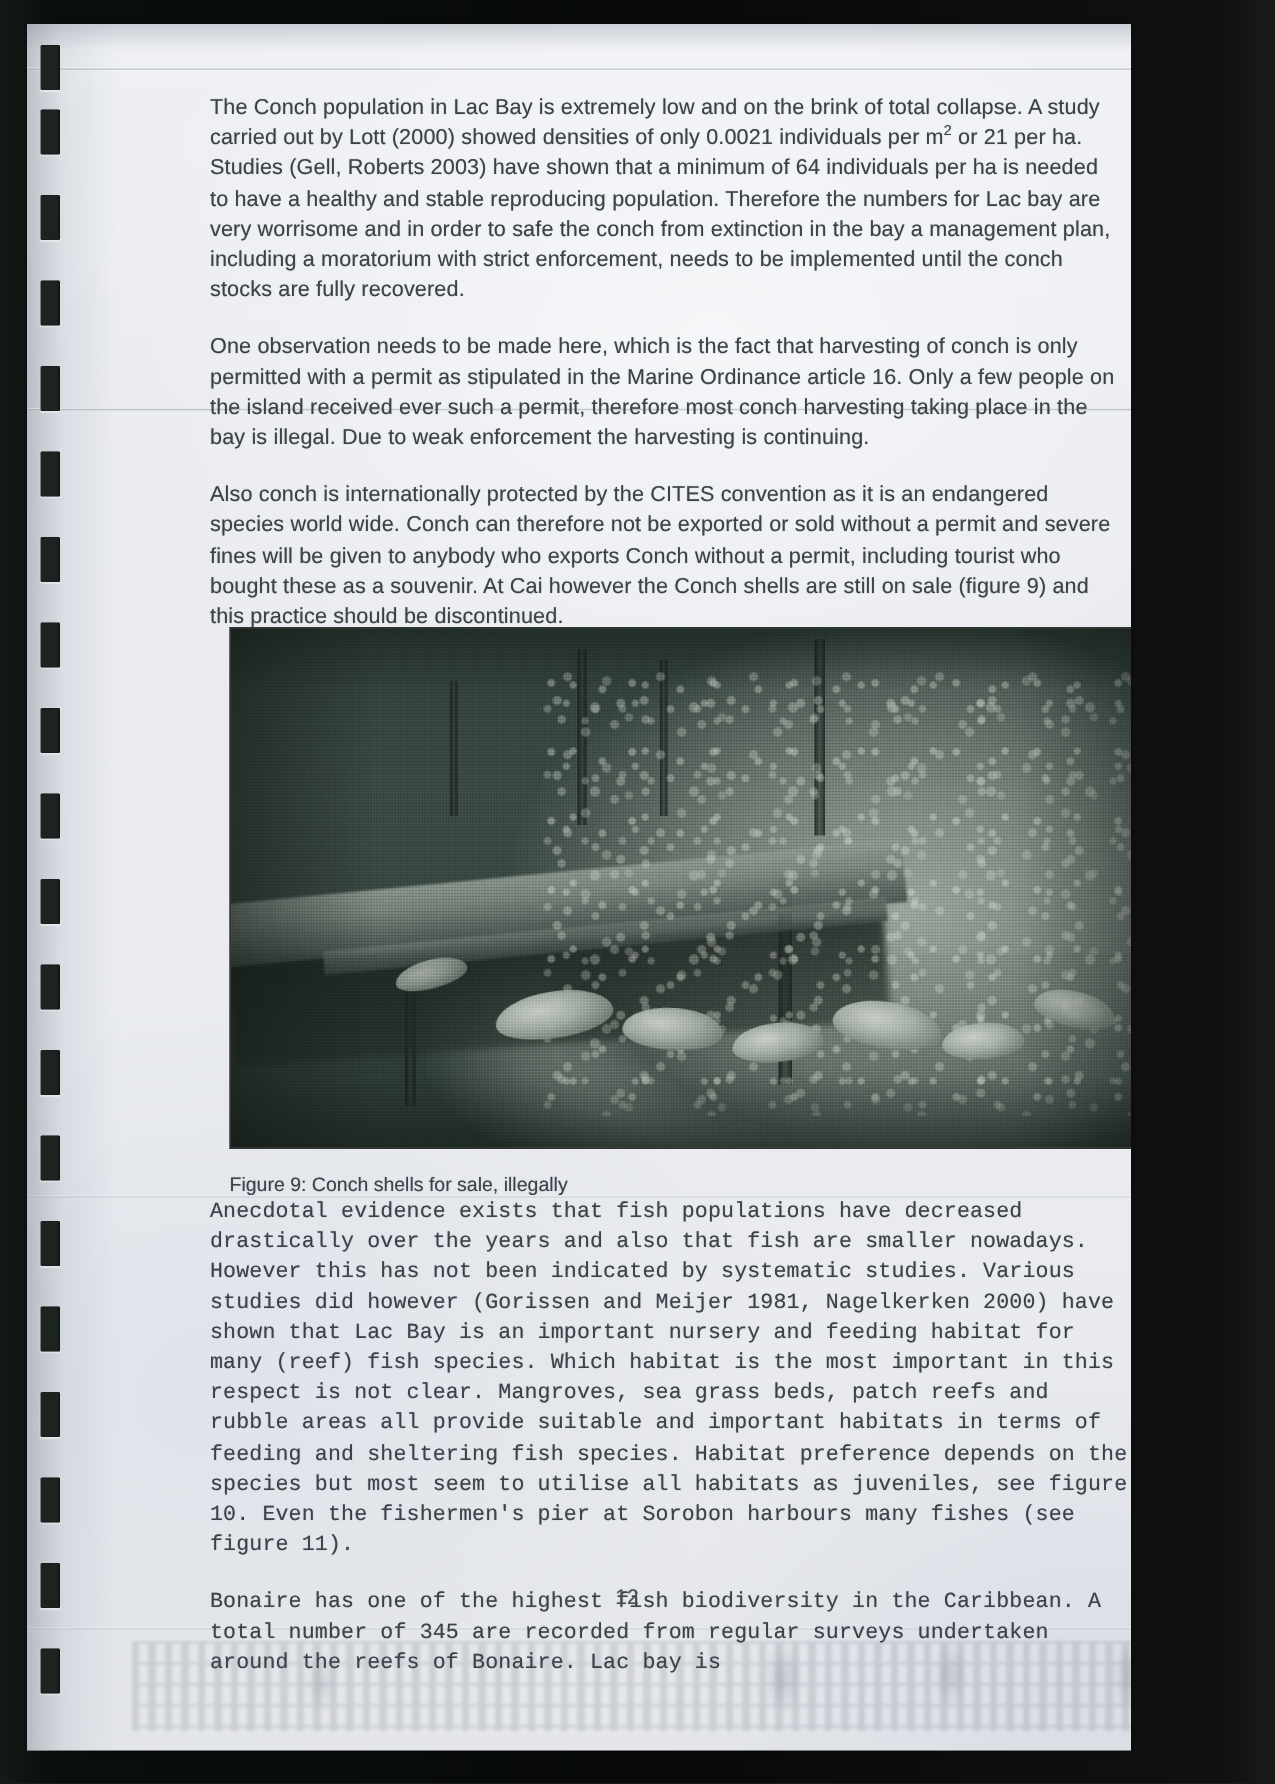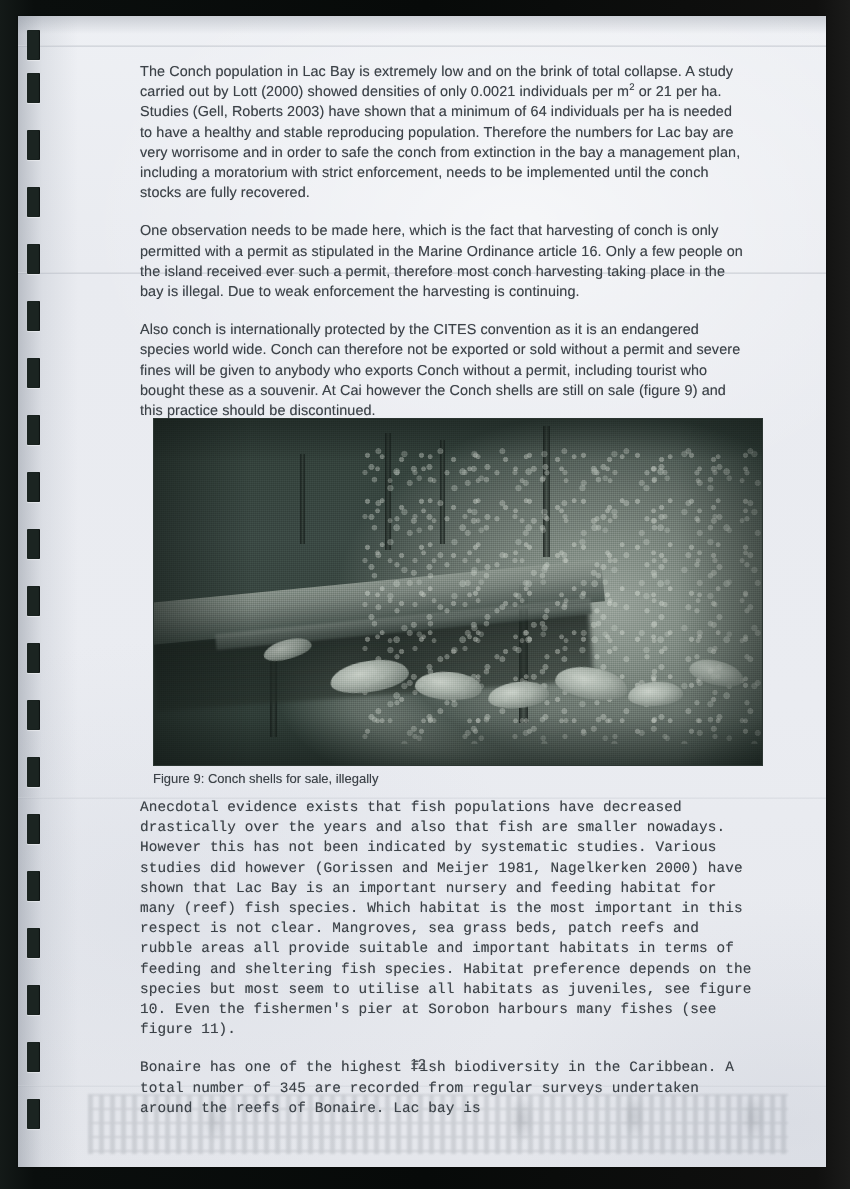--- a/index.html
+++ b/index.html
@@ -28,21 +28,21 @@
     position: absolute;
     inset: 0;
     background: linear-gradient(90deg, #141a18 0%, #0a0e0d 4%, #070a09 50%, #10100f 96%, #1b1b1a 100%);
   }
 
   
   #page-sheet {
     position: absolute;
     left: 18px;
     top: 16px;
-    width: 808px;
+    width: 736px;
     height: 1151px;
     background:
       linear-gradient(180deg, #eef0f4 0%, #e9ebf0 22%, #eaecf1 60%, #e7e9ee 88%, #e4e6eb 100%);
     box-shadow: 0 0 2px rgba(0,0,0,0.35);
     overflow: hidden;
   }
   
   #page-sheet::before {
     content: "";
     position: absolute;
@@ -228,21 +228,21 @@
   #photo-vignette {
     position: absolute; inset: 0;
     pointer-events: none;
     background:
       linear-gradient(90deg, rgba(18,25,22,0.55) 0%, rgba(18,25,22,0) 16%),
       linear-gradient(270deg, rgba(18,25,22,0.35) 0%, rgba(18,25,22,0) 14%),
       linear-gradient(180deg, rgba(18,25,22,0.40) 0%, rgba(18,25,22,0) 12%),
       linear-gradient(0deg, rgba(18,25,22,0.45) 0%, rgba(18,25,22,0) 14%);
   }
   .caption {
-    margin-top: 4px;
+    margin-top: 15px;
     color: #3c4248;
     font-size: 13px;
     line-height: 17px;
   }
 
   
   #page-number {
     position: absolute;
     left: 0; top: 1040px;
     width: 800px;

